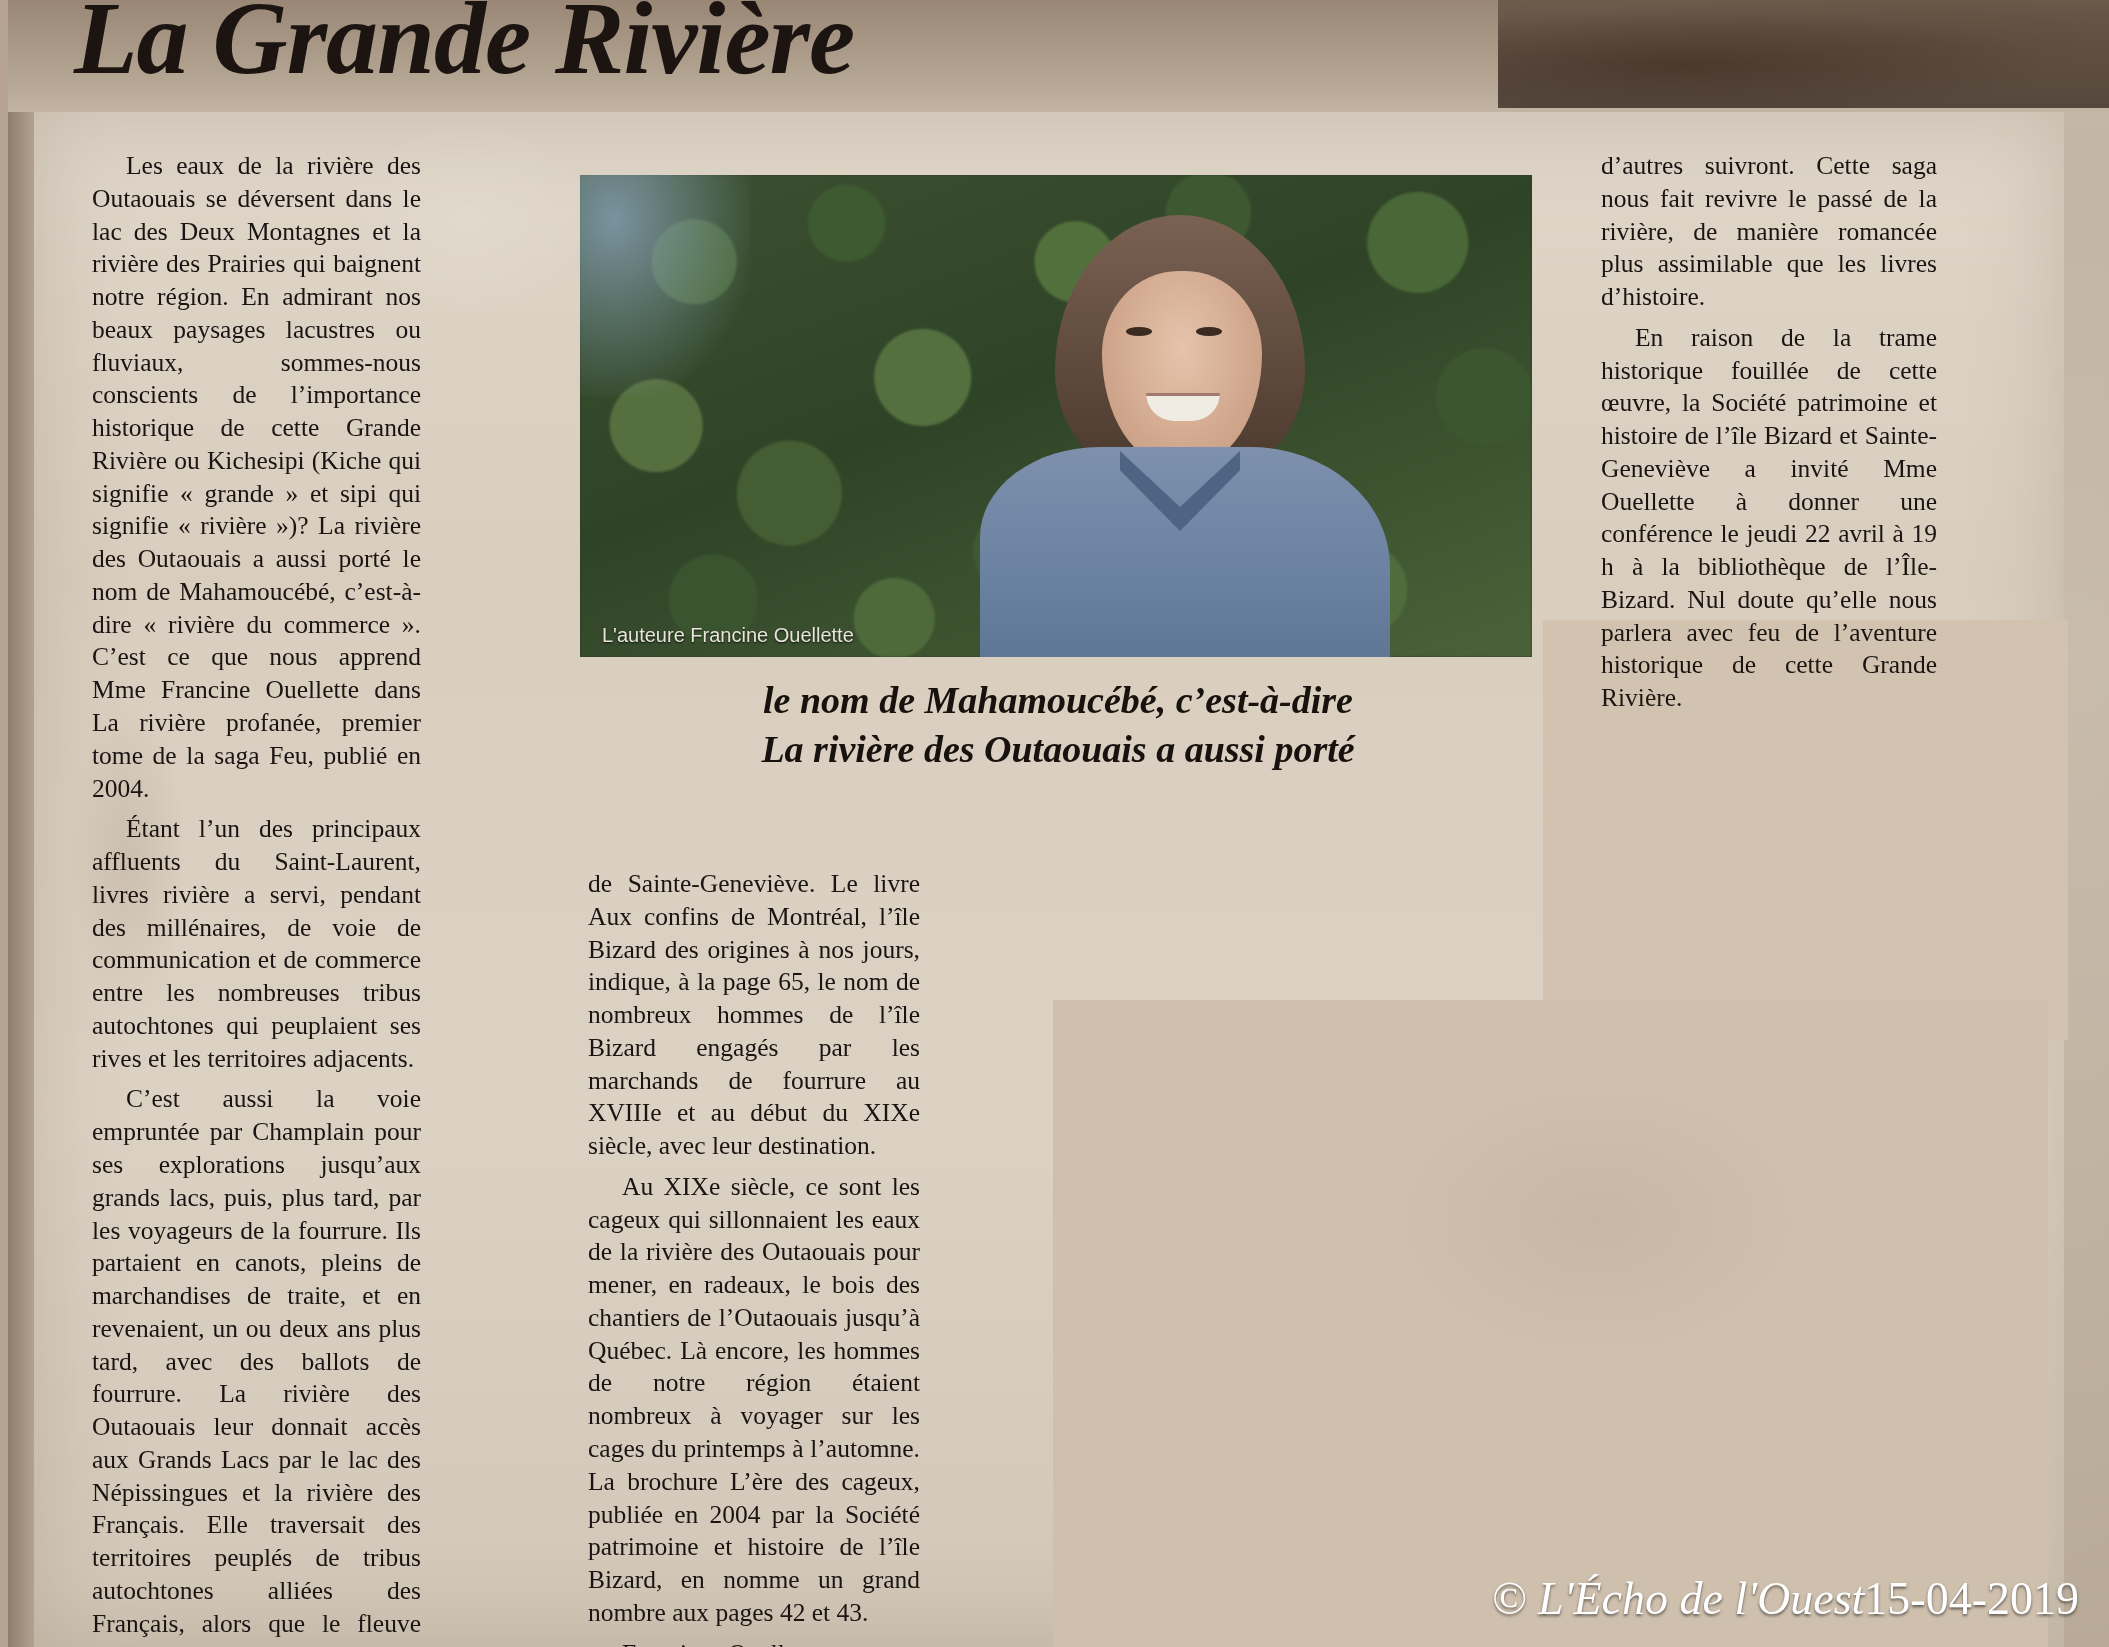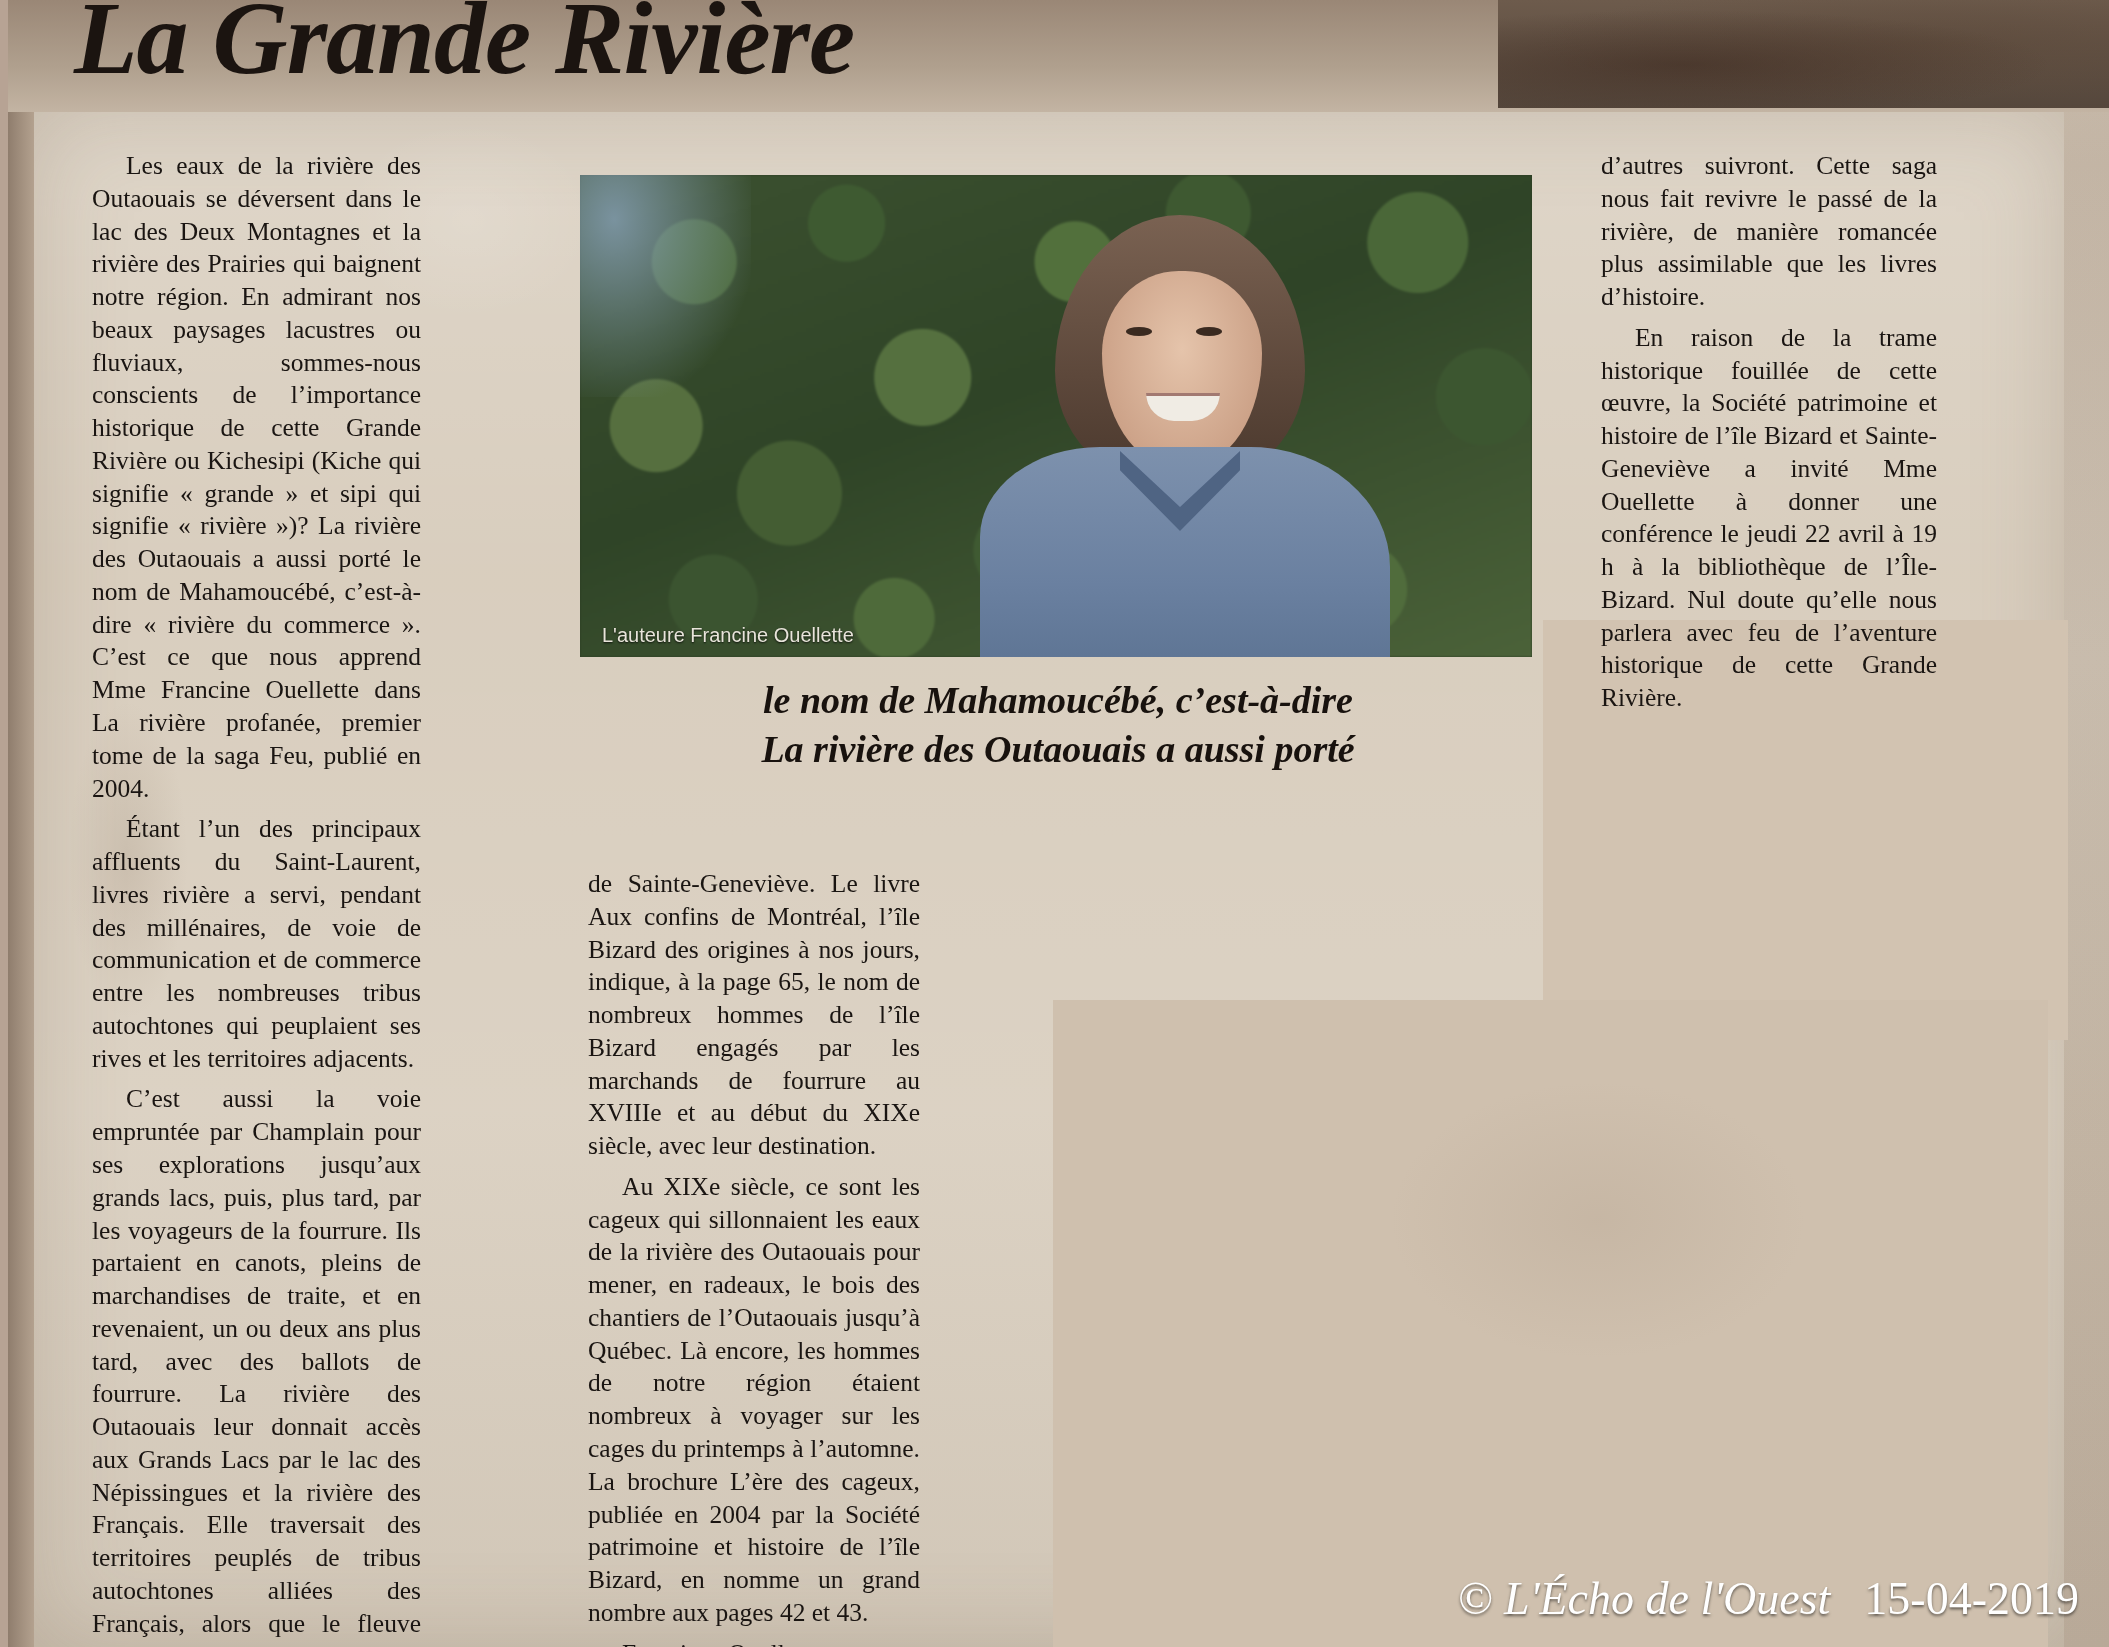--- a/index.html
+++ b/index.html
@@ -236,21 +236,20 @@
     bottom: 22px;
     font-family: "Liberation Serif", serif;
     font-style: italic;
     font-size: 46px;
     color: #ffffff;
     text-shadow: 0 2px 3px rgba(0,0,0,.55);
     white-space: nowrap;
   }
   #credit .date {
     font-style: normal;
-    margin-left: 34px;
   }
 
   
   .blotch { position: absolute; border-radius: 50%; pointer-events: none; }
   #b1 { left: 60px; top: 700px; width: 120px; height: 320px; background: radial-gradient(ellipse, rgba(150,130,110,.22), rgba(0,0,0,0) 70%); }
   #b2 { left: 1380px; top: 1080px; width: 420px; height: 280px; background: radial-gradient(ellipse, rgba(160,140,120,.18), rgba(0,0,0,0) 70%); }
   #b3 { left: 330px; top: 120px; width: 260px; height: 200px; background: radial-gradient(ellipse, rgba(255,255,255,.12), rgba(0,0,0,0) 70%); }
 </style>
 </head>
 <body>

